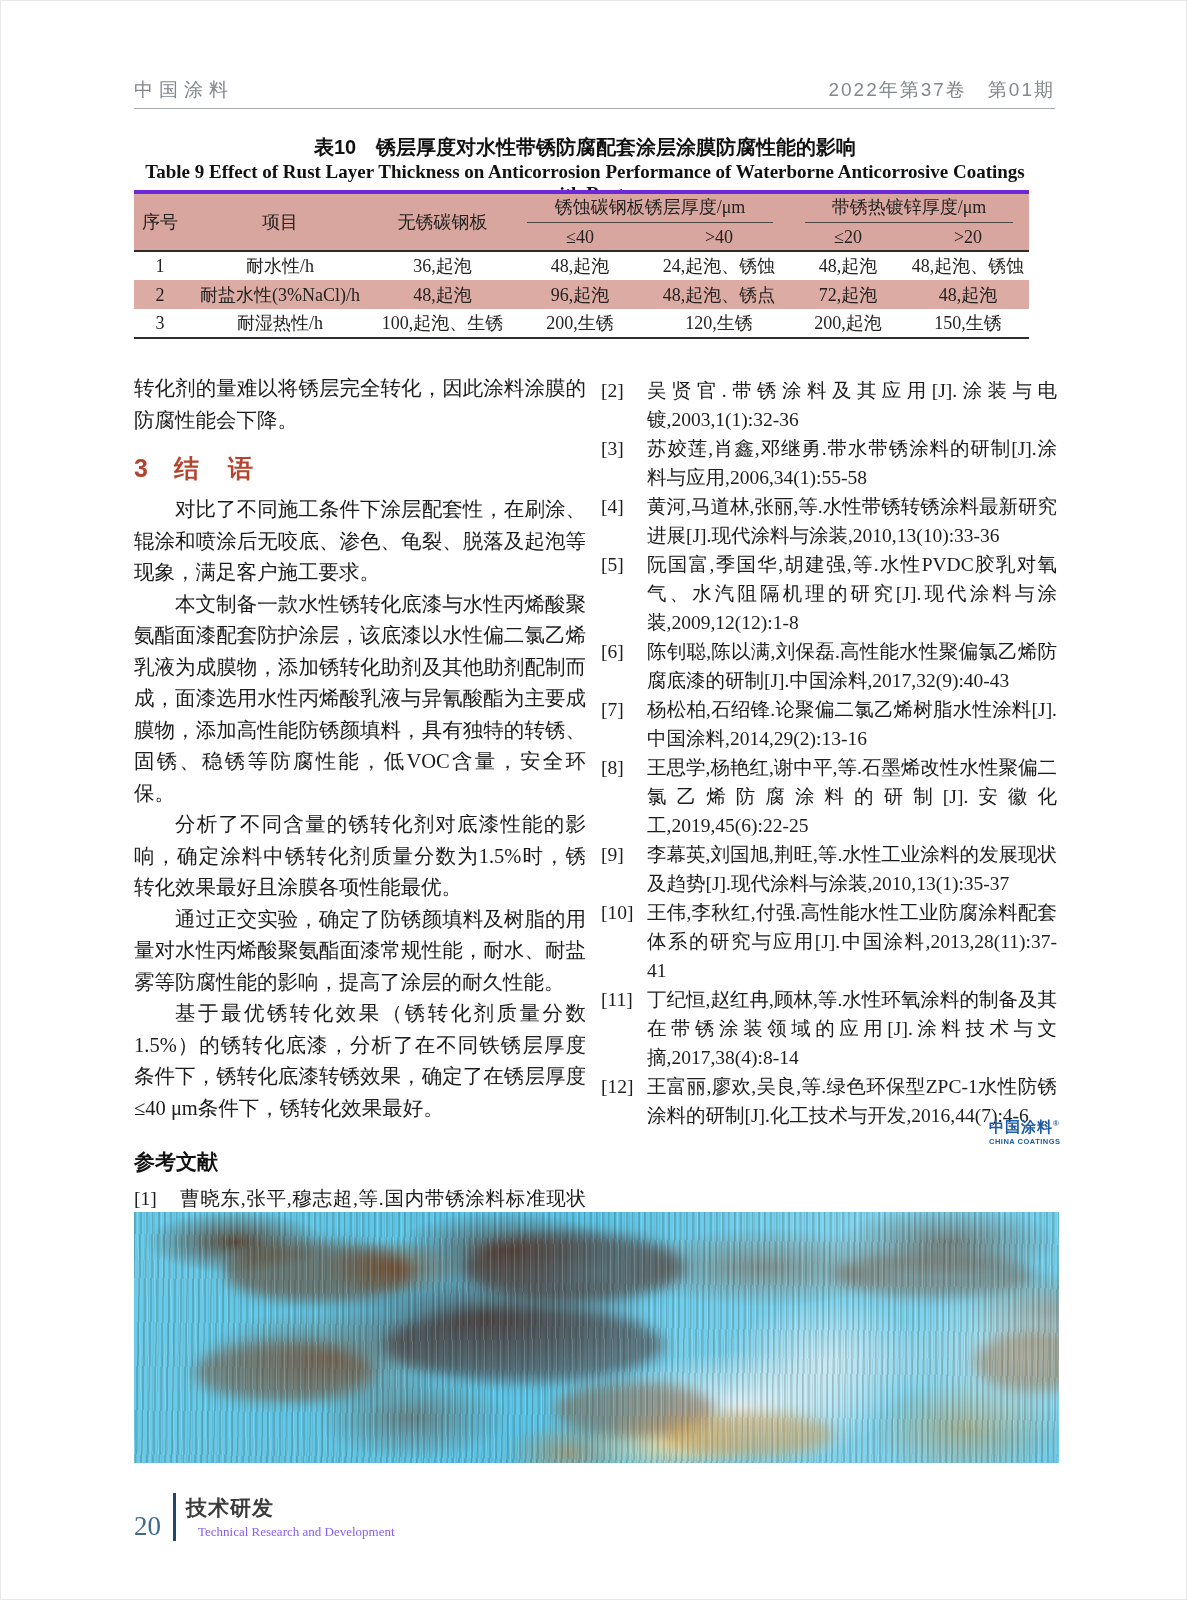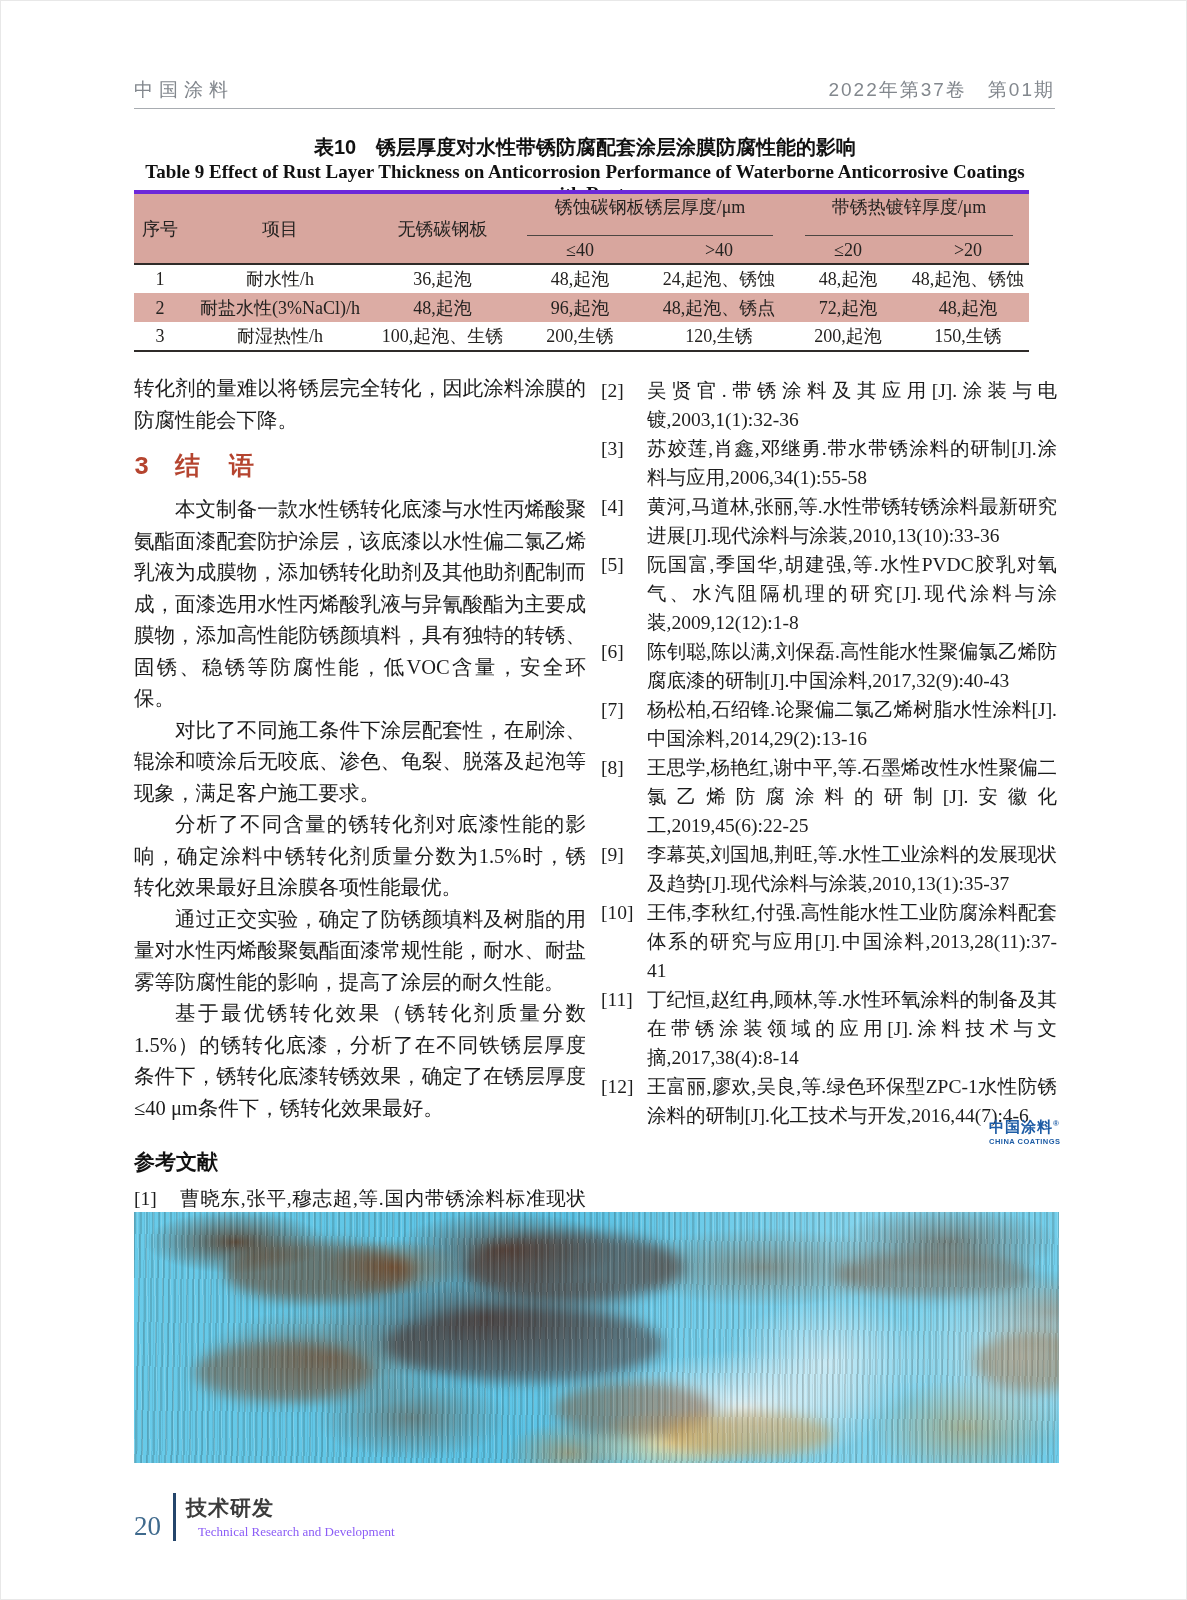--- a/index.html
+++ b/index.html
@@ -48,37 +48,37 @@
   thead{ background:#d8a69e; }
   thead tr.subrow th{ height:26px; }
   thead tr.grouprow th{ height:26px; }
   thead{ border-bottom:2px solid #2f2b29; }
   tbody tr{ height:29px; }
   tbody tr.shaded{ background:#dcaca4; }
   td.item-cell, th.item-h{ text-align:left; padding-left:16px; }
   td.item-cell{ padding-left:18px; }
   th.item-h{ text-align:center; }
   .group-line{
-    display:block; margin:0 14px; padding-bottom:16px;
+    display:block; margin:0 14px; padding-bottom:3px;
     border-bottom:1px solid #4c4642;
   }
 
   
   .col-left{
     position:absolute; left:133px; top:372px; width:452px;
     font-size:20.5px; line-height:31.5px; text-align:justify;
   }
   .col-right{
     position:absolute; left:600px; top:375px; width:456px;
     font-size:19.5px; line-height:29px; text-align:justify;
   }
   .col-left p.body-p{ text-indent:2em; }
   .section-heading{
     margin:16px 0 10px 0;
-    font-family:Liberation Mono, monospace;
+    font-family:Liberation Sans, sans-serif;
     font-weight:bold; font-size:25px; color:#b5442f; line-height:32px;
   }
   .section-heading .sec-num{ margin-right:26px; }
   .section-heading .sec-title{ letter-spacing:2px; }
   .refs-title{
     margin:22px 0 6px 0; 
     font-family:"Liberation Sans","DejaVu Sans",sans-serif;
     font-weight:bold; font-size:21px; color:#111;
   }
   .ref{ display:flex; font-size:19.5px; line-height:29px; }
@@ -215,22 +215,22 @@
       <td>150,生锈</td>
     </tr>
   </tbody>
 </table>
 
 <div class="col-left">
   <p>转化剂的量难以将锈层完全转化，因此涂料涂膜的防腐性能会下降。</p>
   <h2 class="section-heading">
     <span class="sec-num">3</span><span class="sec-title">结　语</span>
   </h2>
+  <p class="body-p">对比了不同施工条件下涂层配套性，在刷涂、辊涂和喷涂后无咬底、渗色、龟裂、脱落及起泡等现象，满足客户施工要求。</p>
   <p class="body-p">本文制备一款水性锈转化底漆与水性丙烯酸聚氨酯面漆配套防护涂层，该底漆以水性偏二氯乙烯乳液为成膜物，添加锈转化助剂及其他助剂配制而成，面漆选用水性丙烯酸乳液与异氰酸酯为主要成膜物，添加高性能防锈颜填料，具有独特的转锈、固锈、稳锈等防腐性能，低VOC含量，安全环保。</p>
-  <p class="body-p">对比了不同施工条件下涂层配套性，在刷涂、辊涂和喷涂后无咬底、渗色、龟裂、脱落及起泡等现象，满足客户施工要求。</p>
   <p class="body-p">分析了不同含量的锈转化剂对底漆性能的影响，确定涂料中锈转化剂质量分数为1.5%时，锈转化效果最好且涂膜各项性能最优。</p>
   <p class="body-p">通过正交实验，确定了防锈颜填料及树脂的用量对水性丙烯酸聚氨酯面漆常规性能，耐水、耐盐雾等防腐性能的影响，提高了涂层的耐久性能。</p>
   <p class="body-p">基于最优锈转化效果（锈转化剂质量分数1.5%）的锈转化底漆，分析了在不同铁锈层厚度条件下，锈转化底漆转锈效果，确定了在锈层厚度≤40 μm条件下，锈转化效果最好。</p>
   <h3 class="refs-title">参考文献</h3>
   <div class="ref">
     <span class="ref-num">[1]</span>
     <span class="ref-text">曹晓东,张平,穆志超,等.国内带锈涂料标准现状及发展趋势[J].涂料工业,2018,48(6):39-42</span>
   </div>
 </div>
 

